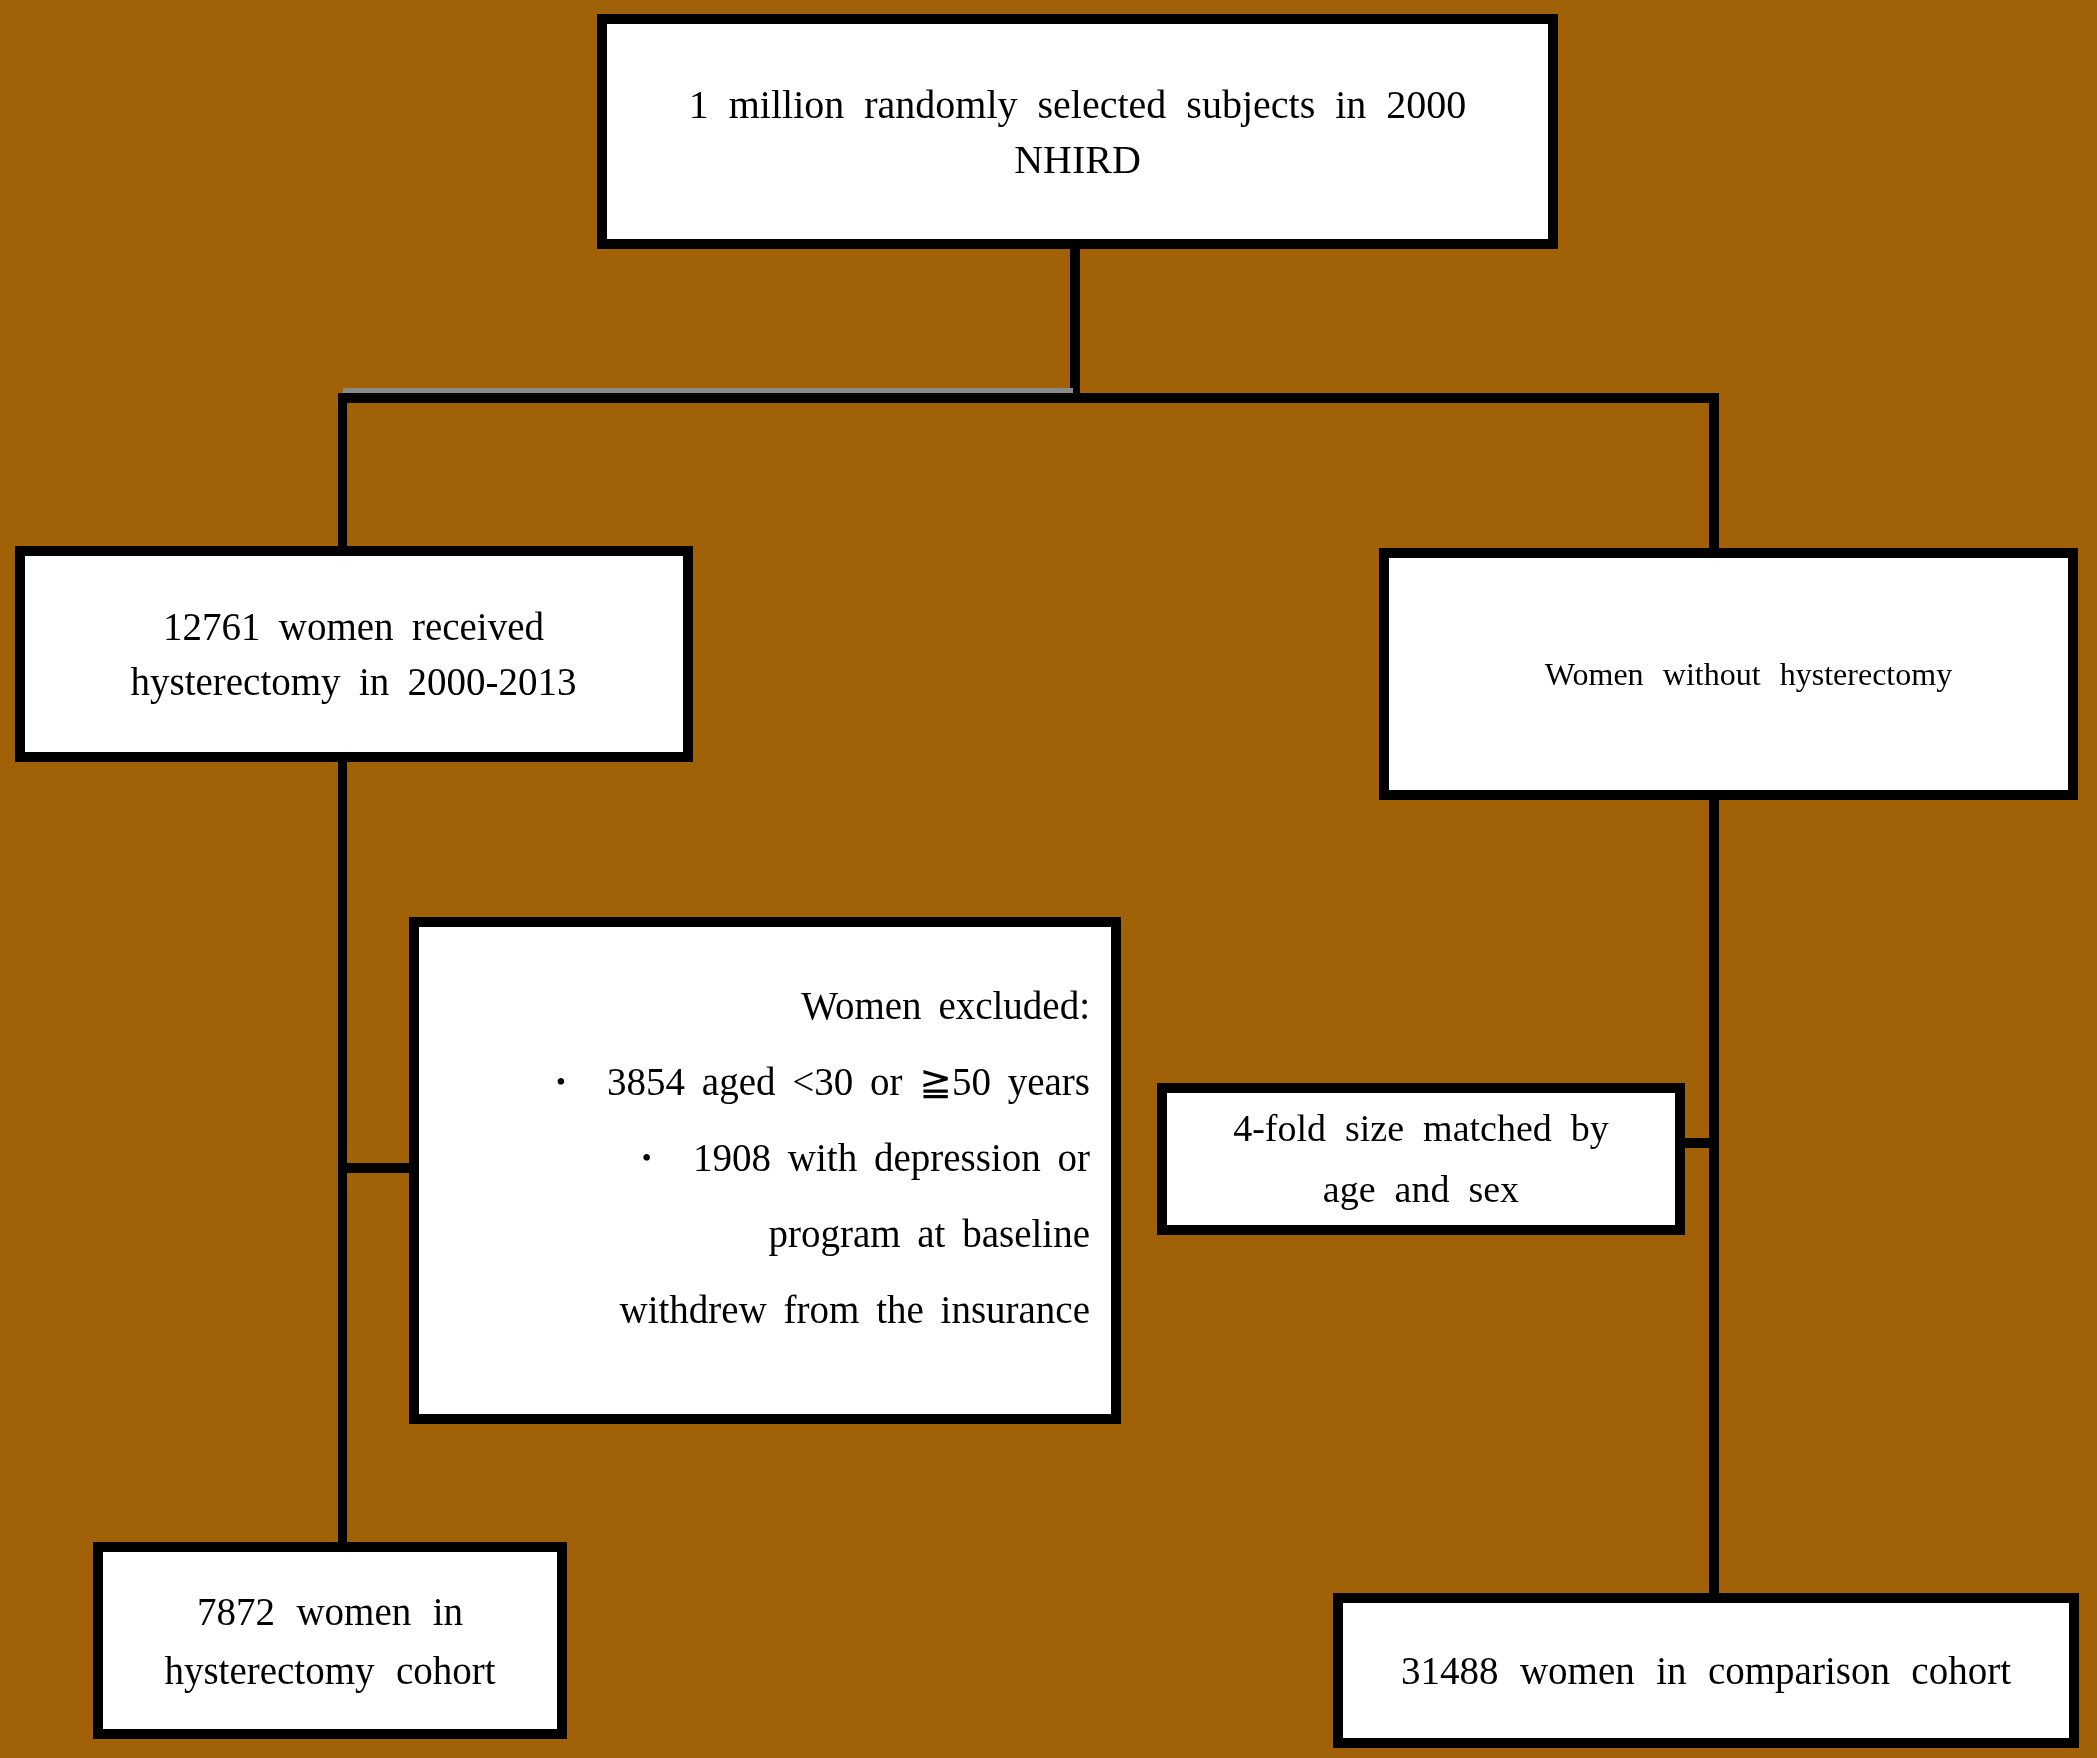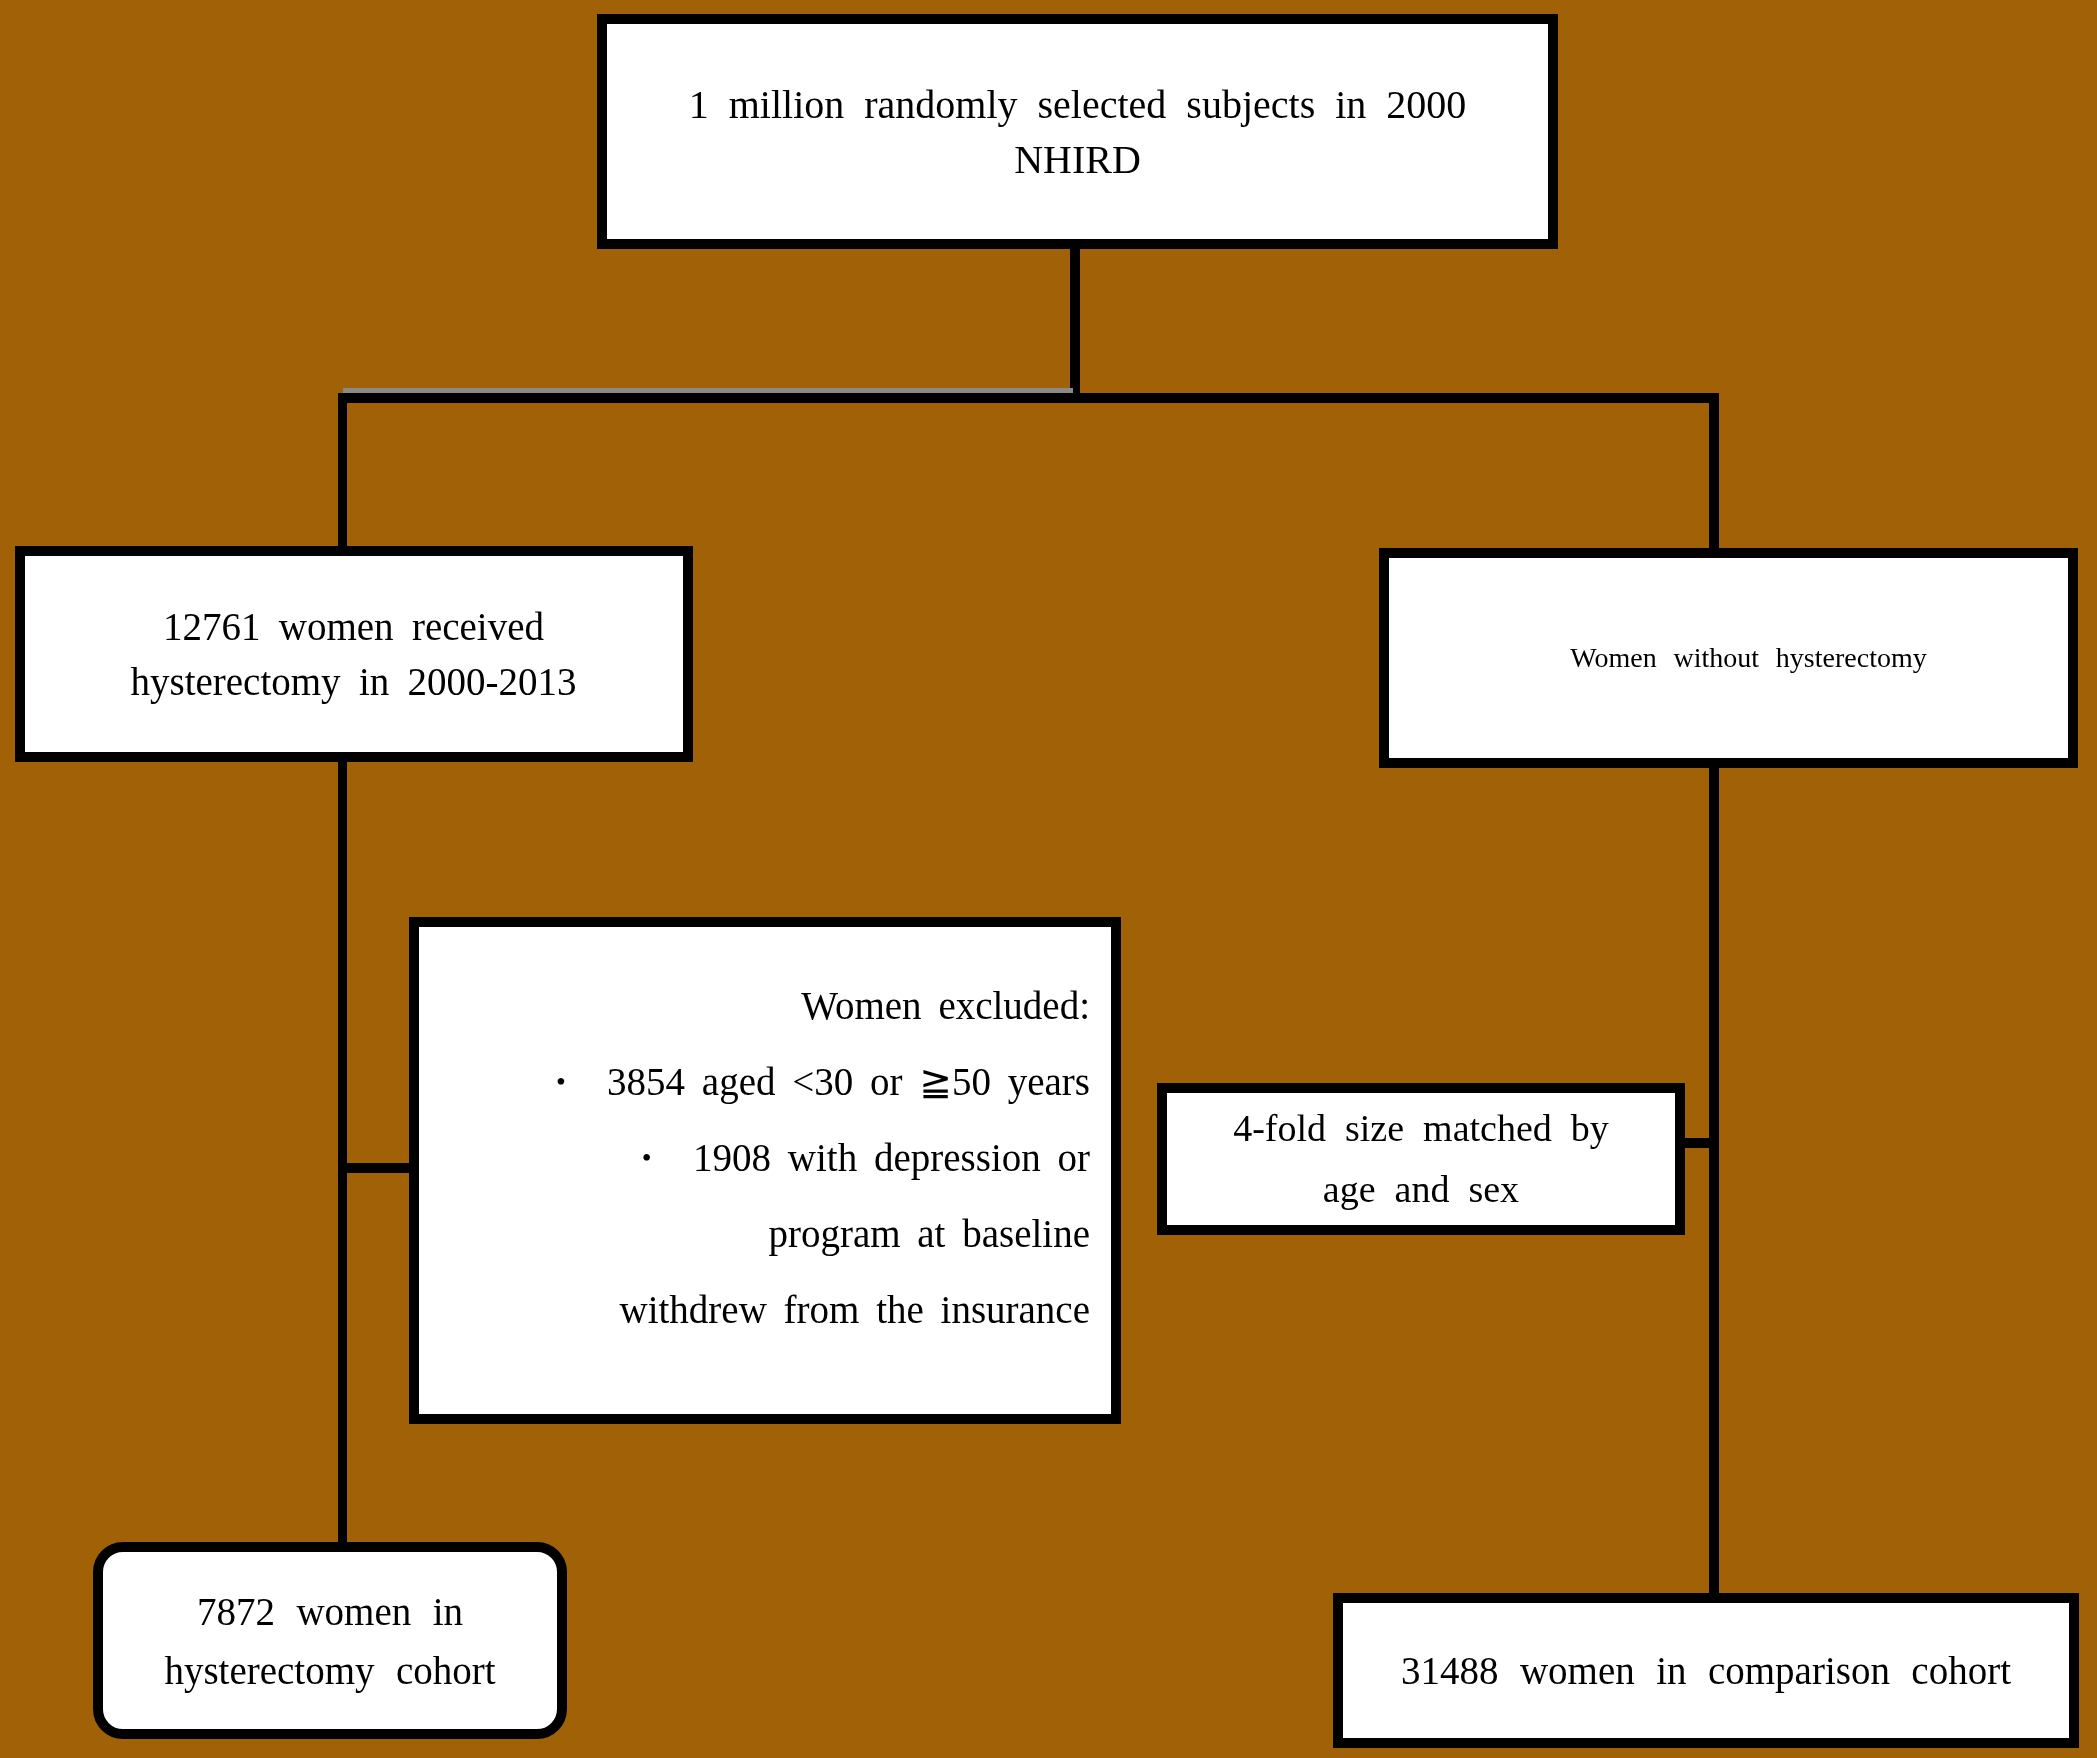--- a/index.html
+++ b/index.html
@@ -48,37 +48,37 @@
   
   #node-top {
     left: 597px; top: 14px; width: 961px; height: 235px;
     font-size: 40px; line-height: 55px; word-spacing: 0.25em;
   }
   #node-left {
     left: 14.5px; top: 546px; width: 678px; height: 216px;
     font-size: 39px; line-height: 55px; word-spacing: 0.22em;
   }
   #node-right {
-    left: 1379px; top: 548px; width: 699px; height: 220px;
-    font-size: 28px; line-height: 54px; word-spacing: 0.35em; padding-left: 40px;
+    left: 1379px; top: 548px; width: 699px; height: 252px;
+    font-size: 32px; line-height: 54px; word-spacing: 0.35em; padding-left: 40px;
   }
   #node-excluded {
     left: 409px; top: 917px; width: 712px; height: 507px;
     font-size: 39px; line-height: 76px; word-spacing: 0.18em;
     align-items: flex-end; justify-content: flex-start;
     text-align: left;
     padding: 41px 21px 0 45px;
   }
   #node-matched {
     left: 1157px; top: 1083px; width: 528px; height: 152px;
     font-size: 38px; line-height: 61px; word-spacing: 0.25em;
   }
   #node-bottom-left {
     left: 93px; top: 1542px; width: 474px; height: 197px;
-    font-size: 39px; line-height: 59px; word-spacing: 0.3em; border-radius: 30px;
+    font-size: 39px; line-height: 59px; word-spacing: 0.3em;
   }
   #node-bottom-right {
     left: 1333px; top: 1593px; width: 746px; height: 155px;
     font-size: 39px; line-height: 54px; word-spacing: 0.3em;
   }
   
   .x-line { position: relative; }
   .bullet-row { position: relative; padding-left: 54px; }
   .bullet-glyph {
     position: absolute; left: 2.8px; top: 0;

